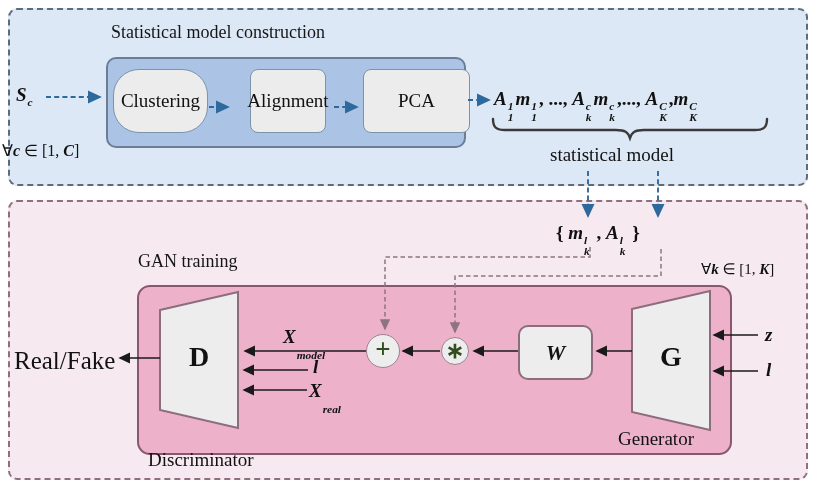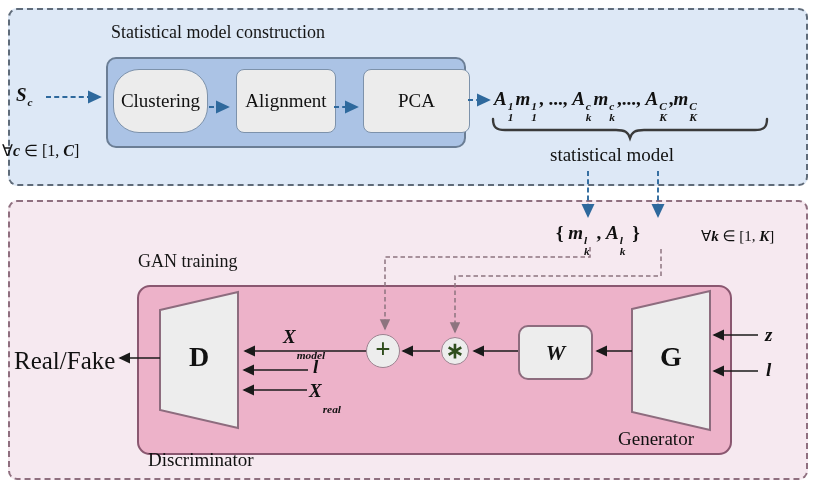--- a/index.html
+++ b/index.html
@@ -36,21 +36,21 @@
   .plain-label { position:absolute; font-size:25px; white-space:nowrap; }
 
   
   .math { position:absolute; white-space:pre; font-size:19px; }
   .math .mvar  { font-style:italic; font-weight:bold; }
   .math .mplain{ font-style:normal; font-weight:bold; }
   .math.light .mplain { font-weight:normal; }
   .mss { display:inline-flex; flex-direction:column; font-size:0.60em; line-height:0.95;
          vertical-align:-0.45em; margin-left:1px; margin-right:2px; }
   .mss .msup, .mss .msub { font-style:italic; font-weight:bold; }
-  .small-math { font-size:15px; }
+  .small-math { font-size:15px;margin-top:33px; }
 
   .big-letter { position:absolute; width:36px; text-align:center; font-size:28px; font-weight:bold; }
 
   svg.overlay { position:absolute; left:0; top:0; pointer-events:none; }
   .line-black { stroke:var(--black); stroke-width:1.6; fill:none; }
   .line-blue  { stroke:var(--blue-arrow); stroke-width:1.9; fill:none; stroke-dasharray:5 3.2; }
   .line-mauve { stroke:var(--mauve-dash); stroke-width:1.5; fill:none; stroke-dasharray:4.5 3; }
   .trapezoid  { fill:var(--node-bg); stroke:var(--node-border); stroke-width:2; }
   .brace      { stroke:#3a3a3a; stroke-width:2.4; fill:none; stroke-linecap:round; }
   #mk-black path { fill:var(--black); }
@@ -61,21 +61,21 @@
 <body>
 
 <div id="canvas">
 
   <div id="top-box" class="outer-box"></div>
   <div class="section-title" style="left:111px; top:22px;">Statistical model construction</div>
 
   <div id="inner-blue" class="abs"></div>
 
   <div class="stage-box" style="left:113px; width:95px;border-radius:26px;">Clustering</div>
-  <div class="stage-box" style="left:236px; width:100px;">Alignment</div>
+  <div class="stage-box" style="left:250px; width:76px;">Alignment</div>
   <div class="stage-box" style="left:363px; width:107px;">PCA</div>
 
   <div class="math" style="left:16px; top:84px;"><span class="mvar">S</span><span class="mss"><span class="msup">c</span><span class="msub"> </span></span></div>
   <div class="math light" style="left:2px; top:108px; font-size:16px;margin-top:33px;"><span class="mplain">∀</span><span class="mvar">c</span><span class="mplain"> ∈ [1, </span><span class="mvar">C</span><span class="mplain">]</span></div>
 
   <div class="math" style="left:494px; top:88px;"><span class="mvar">A</span><span class="mss"><span class="msup">1</span><span class="msub">1</span></span><span class="mvar">m</span><span class="mss"><span class="msup">1</span><span class="msub">1</span></span><span class="mplain">, ..., </span><span class="mvar">A</span><span class="mss"><span class="msup">c</span><span class="msub">k</span></span><span class="mvar">m</span><span class="mss"><span class="msup">c</span><span class="msub">k</span></span><span class="mplain">,..., </span><span class="mvar">A</span><span class="mss"><span class="msup">C</span><span class="msub">K</span></span><span class="mplain">,</span><span class="mvar">m</span><span class="mss"><span class="msup">C</span><span class="msub">K</span></span></div>
   <div class="caption" style="left:550px; top:144px;">statistical model</div>
 
   <div id="bottom-box" class="outer-box"></div>
   <div class="section-title" style="left:138px; top:251px;">GAN training</div>

